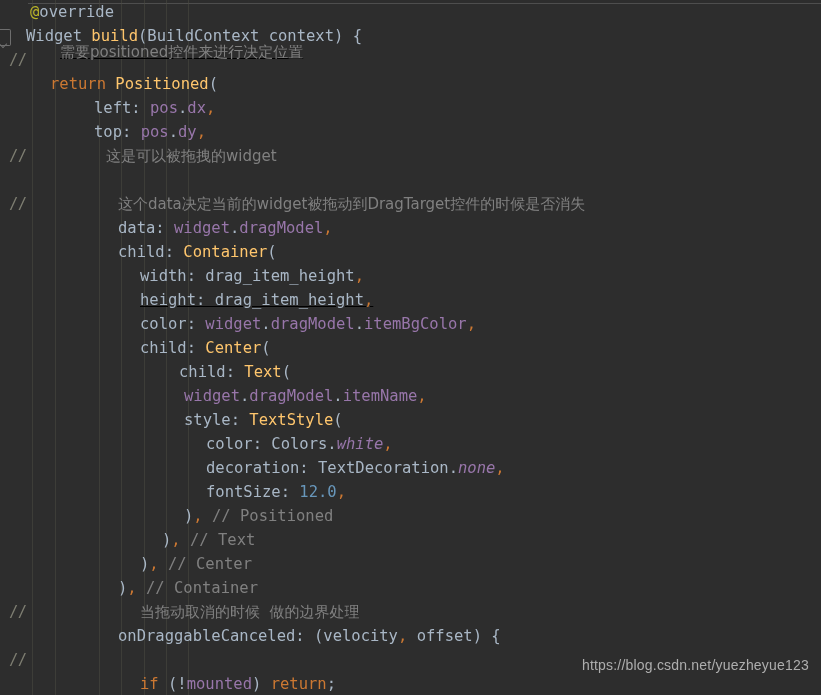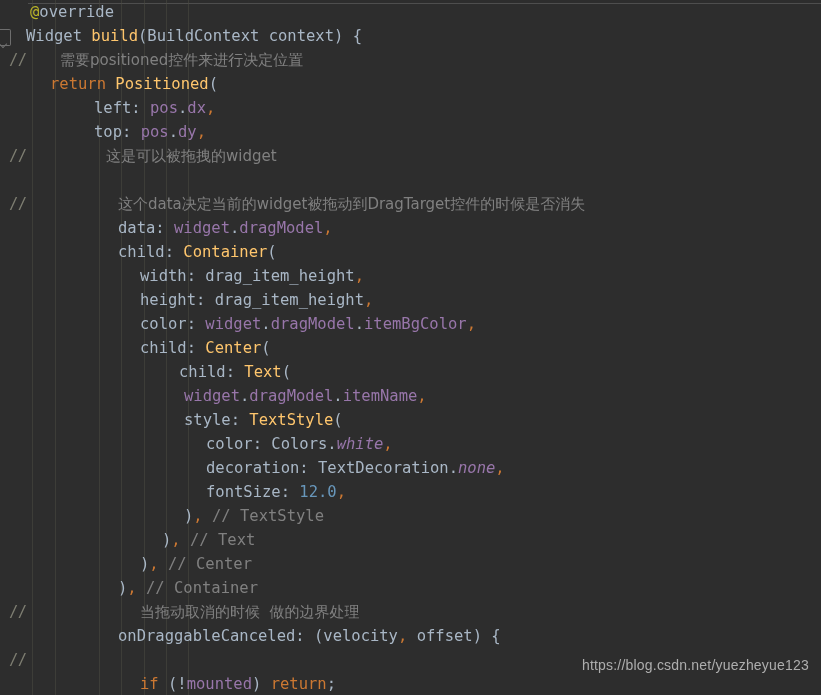--- a/index.html
+++ b/index.html
@@ -160,39 +160,39 @@
       <div class="indent-guide" style="left: 99px;"></div>
       <div class="indent-guide" style="left: 121px;"></div>
       <div class="indent-guide" style="left: 144px;"></div>
       <div class="indent-guide" style="left: 166px;"></div>
       <div class="indent-guide" style="left: 188px;"></div>
     </div>
 
   <div class="code" id="code-surface">
       <div class="line" style="top: 0px;"><span class="ind" style="width: 30px;"></span><span class="t-anno">@</span><span class="t-plain">override</span></div>
       <div class="line" style="top: 24px;"><span class="ind" style="width: 26px;"></span><span class="t-type">Widget </span><span class="t-fn">build</span><span class="t-punc">(</span><span class="t-plain">BuildContext context</span><span class="t-punc">) {</span></div>
-      <div class="line" style="top: 48px;"><span class="ind" style="width: 60px;"></span><span class="t-cjk">需要positioned控件来进行决定位置</span></div>
+      <div class="line" style="top: 40px; text-decoration: underline;"><span class="ind" style="width: 60px;"></span><span class="t-cjk">需要positioned控件来进行决定位置</span></div>
       <div class="line" style="top: 72px;"><span class="ind" style="width: 50px;"></span><span class="t-kw">return </span><span class="t-class">Positioned</span><span class="t-punc">(</span></div>
       <div class="line" style="top: 96px;"><span class="ind" style="width: 94px;"></span><span class="t-plain">left: </span><span class="t-field">pos</span><span class="t-punc">.</span><span class="t-field">dx</span><span class="t-comma">,</span></div>
       <div class="line" style="top: 120px;"><span class="ind" style="width: 94px;"></span><span class="t-plain">top: </span><span class="t-field">pos</span><span class="t-punc">.</span><span class="t-field">dy</span><span class="t-comma">,</span></div>
       <div class="line" style="top: 144px;"><span class="ind" style="width: 106px;"></span><span class="t-cjk">这是可以被拖拽的widget</span></div>
       <div class="line" style="top: 192px;"><span class="ind" style="width: 118px;"></span><span class="t-cjk">这个data决定当前的widget被拖动到DragTarget控件的时候是否消失</span></div>
       <div class="line" style="top: 216px;"><span class="ind" style="width: 118px;"></span><span class="t-plain">data: </span><span class="t-field">widget</span><span class="t-punc">.</span><span class="t-field">dragModel</span><span class="t-comma">,</span></div>
       <div class="line" style="top: 240px;"><span class="ind" style="width: 118px;"></span><span class="t-plain">child: </span><span class="t-class">Container</span><span class="t-punc">(</span></div>
       <div class="line" style="top: 264px;"><span class="ind" style="width: 140px;"></span><span class="t-plain">width: drag_item_height</span><span class="t-comma">,</span></div>
-      <div class="line" style="top: 288px;"><span class="ind" style="width: 140px;"></span><span class="t-plain">height: drag_item_height</span><span class="t-comma">,</span></div>
+      <div class="line" style="top: 288px; text-decoration: underline;"><span class="ind" style="width: 140px;"></span><span class="t-plain">height: drag_item_height</span><span class="t-comma">,</span></div>
       <div class="line" style="top: 312px;"><span class="ind" style="width: 140px;"></span><span class="t-plain">color: </span><span class="t-field">widget</span><span class="t-punc">.</span><span class="t-field">dragModel</span><span class="t-punc">.</span><span class="t-field">itemBgColor</span><span class="t-comma">,</span></div>
       <div class="line" style="top: 336px;"><span class="ind" style="width: 140px;"></span><span class="t-plain">child: </span><span class="t-class">Center</span><span class="t-punc">(</span></div>
       <div class="line" style="top: 360px; margin-left: 17px;"><span class="ind" style="width: 162px;"></span><span class="t-plain">child: </span><span class="t-class">Text</span><span class="t-punc">(</span></div>
       <div class="line" style="top: 384px;"><span class="ind" style="width: 184px;"></span><span class="t-field">widget</span><span class="t-punc">.</span><span class="t-field">dragModel</span><span class="t-punc">.</span><span class="t-field">itemName</span><span class="t-comma">,</span></div>
       <div class="line" style="top: 408px;"><span class="ind" style="width: 184px;"></span><span class="t-plain">style: </span><span class="t-class">TextStyle</span><span class="t-punc">(</span></div>
       <div class="line" style="top: 432px;"><span class="ind" style="width: 206px;"></span><span class="t-plain">color: Colors.</span><span class="t-static">white</span><span class="t-comma">,</span></div>
       <div class="line" style="top: 456px;"><span class="ind" style="width: 206px;"></span><span class="t-plain">decoration: TextDecoration.</span><span class="t-static">none</span><span class="t-comma">,</span></div>
       <div class="line" style="top: 480px;"><span class="ind" style="width: 206px;"></span><span class="t-plain">fontSize: </span><span class="t-num">12.0</span><span class="t-comma">,</span></div>
-      <div class="line" style="top: 504px;"><span class="ind" style="width: 184px;"></span><span class="t-punc">)</span><span class="t-comma">,</span><span class="t-cmt-mono"> // TextStyle</span></div>
+      <div class="line" style="top: 504px;"><span class="ind" style="width: 184px;"></span><span class="t-punc">)</span><span class="t-comma">,</span><span class="t-cmt-mono"> // Positioned</span></div>
       <div class="line" style="top: 528px;"><span class="ind" style="width: 162px;"></span><span class="t-punc">)</span><span class="t-comma">,</span><span class="t-cmt-mono"> // Text</span></div>
       <div class="line" style="top: 552px;"><span class="ind" style="width: 140px;"></span><span class="t-punc">)</span><span class="t-comma">,</span><span class="t-cmt-mono"> // Center</span></div>
       <div class="line" style="top: 576px;"><span class="ind" style="width: 118px;"></span><span class="t-punc">)</span><span class="t-comma">,</span><span class="t-cmt-mono"> // Container</span></div>
       <div class="line" style="top: 600px;"><span class="ind" style="width: 140px;"></span><span class="t-cjk">当拖动取消的时候  做的边界处理</span></div>
       <div class="line" style="top: 624px;"><span class="ind" style="width: 118px;"></span><span class="t-plain">onDraggableCanceled: (velocity</span><span class="t-comma">,</span><span class="t-plain"> offset) {</span></div>
       <div class="line" style="top: 672px;"><span class="ind" style="width: 140px;"></span><span class="t-kw">if </span><span class="t-punc">(!</span><span class="t-field">mounted</span><span class="t-punc">) </span><span class="t-kw">return</span><span class="t-punc">;</span></div>
     </div>
 
   <div class="watermark">https://blog.csdn.net/yuezheyue123</div>
 

